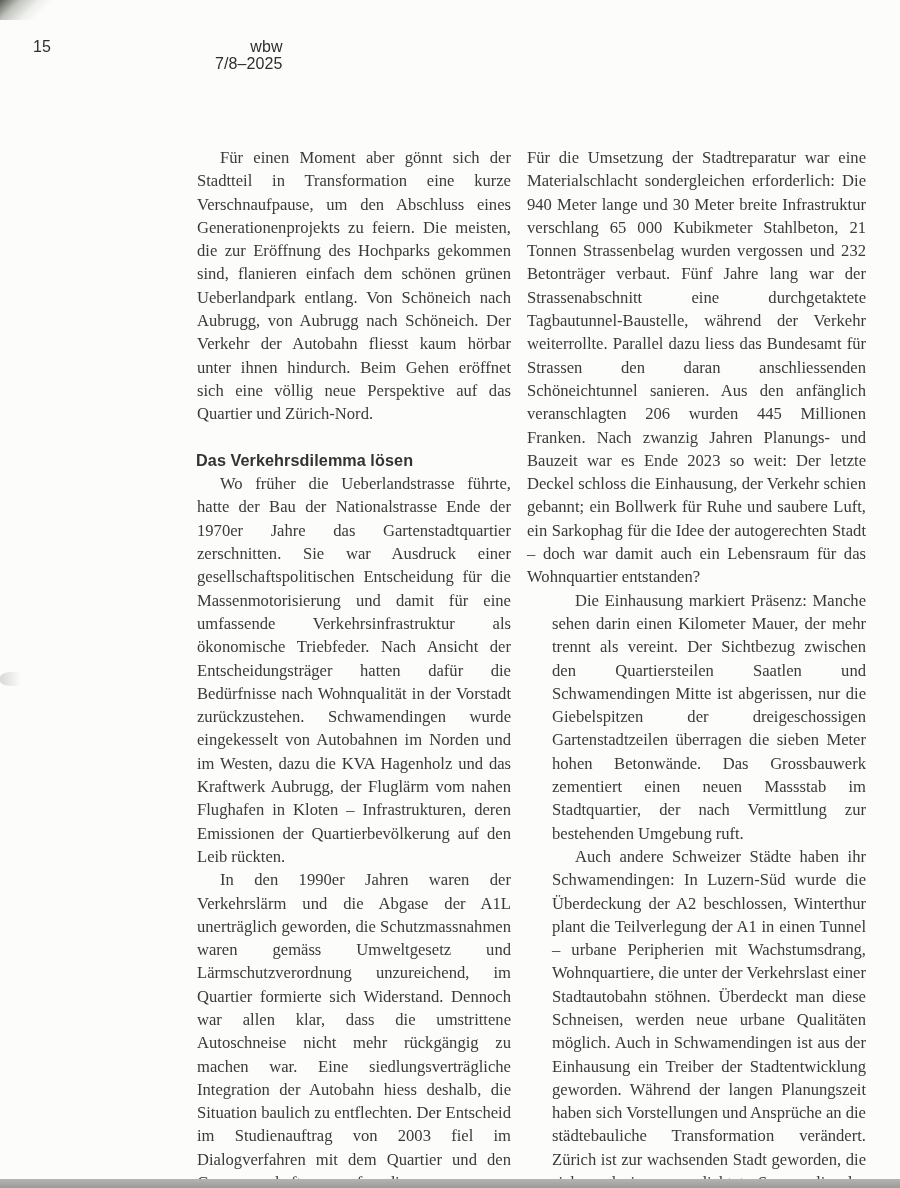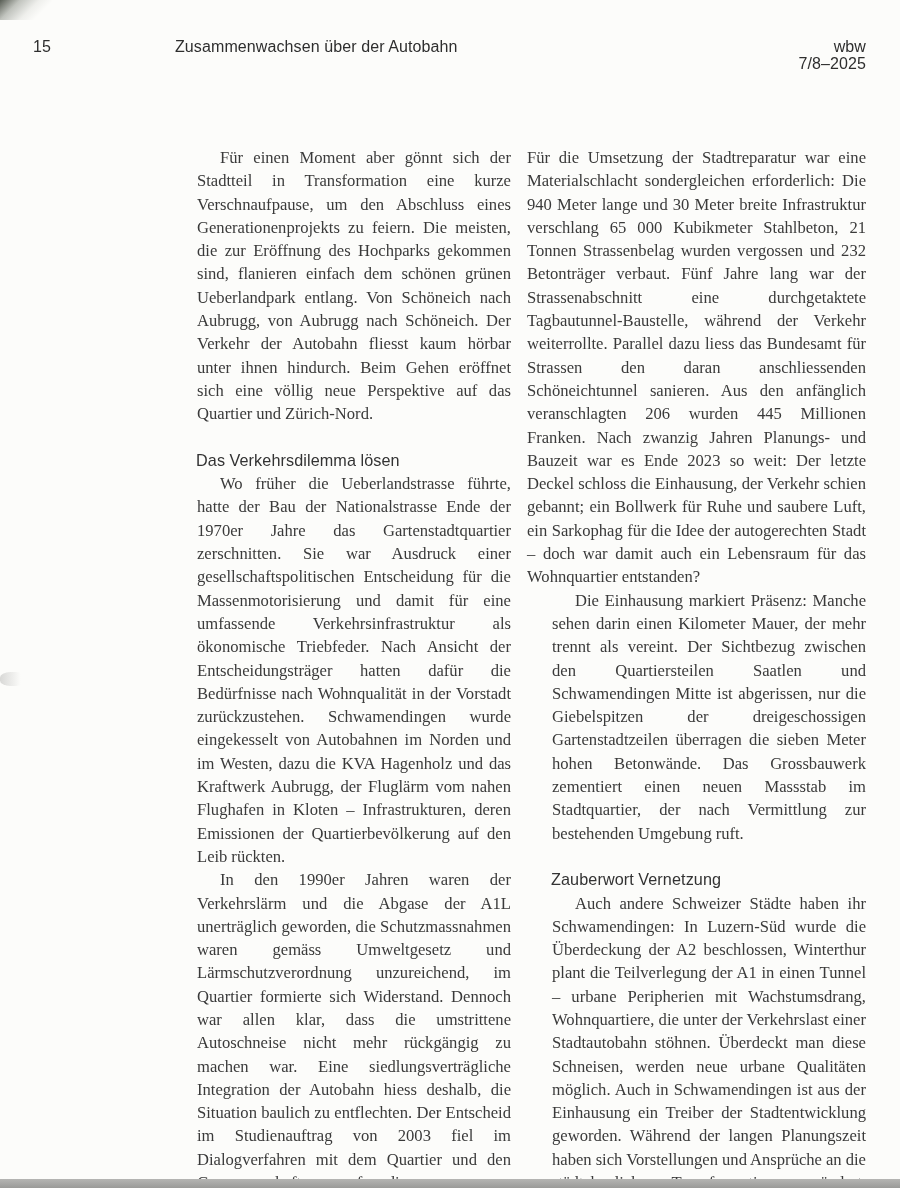--- a/index.html
+++ b/index.html
@@ -72,46 +72,44 @@
   }
   .col p.indent {
     text-indent: 23px;
     margin-left: 25px;
   }
   .col h3 {
     margin: 23.3px 0 0 0;
     padding-left: 24px;
     font-family: "Liberation Sans", sans-serif;
     font-size: 16.2px;
-    font-weight: 400;
+    font-weight: 700;
     color: #333333;
     letter-spacing: 0.1px;
     text-align: left;
   }
 </style>
 </head>
 <body>
 
 <div class="corner-smudge"></div>
 <div class="edge-smudge"></div>
 
 <div class="header">
   <div class="page-num">15</div>
-  <div class="running-title">Zusammenwachsen über der Autobahn</div>
   <div class="journal-block"><span>wbw</span><br><span>7/8–2025</span></div>
 </div>
 
 <div class="columns">
   <div class="col">
       <p class="indent" lang="de">Für einen Moment aber gönnt sich der Stadtteil in Transformation eine kurze Verschnaufpause, um den Abschluss eines Generationenprojekts zu feiern. Die meisten, die zur Eröffnung des Hochparks gekommen sind, flanieren einfach dem schönen grünen Ueberlandpark entlang. Von Schöneich nach Aubrugg, von Aubrugg nach Schöneich. Der Verkehr der Autobahn fliesst kaum hörbar unter ihnen hindurch. Beim Gehen eröffnet sich eine völlig neue Perspektive auf das Quartier und Zürich-Nord.</p>
       <h3 lang="de">Das Verkehrsdilemma lösen</h3>
       <p class="indent" lang="de">Wo früher die Ueberlandstrasse führte, hatte der Bau der Nationalstrasse Ende der 1970er Jahre das Gartenstadtquartier zerschnitten. Sie war Ausdruck einer gesellschaftspolitischen Entscheidung für die Massenmotorisierung und damit für eine umfassende Verkehrsinfrastruktur als ökonomische Triebfeder. Nach Ansicht der Entscheidungsträger hatten dafür die Bedürfnisse nach Wohnqualität in der Vorstadt zurückzustehen. Schwamendingen wurde eingekesselt von Autobahnen im Norden und im Westen, dazu die KVA Hagenholz und das Kraftwerk Aubrugg, der Fluglärm vom nahen Flughafen in Kloten – Infrastrukturen, deren Emissionen der Quartierbevölkerung auf den Leib rückten.</p>
       <p class="indent" lang="de">In den 1990er Jahren waren der Verkehrslärm und die Abgase der A1L unerträglich geworden, die Schutzmassnahmen waren gemäss Umweltgesetz und Lärmschutzverordnung unzureichend, im Quartier formierte sich Widerstand. Dennoch war allen klar, dass die umstrittene Autoschneise nicht mehr rückgängig zu machen war. Eine siedlungsverträgliche Integration der Autobahn hiess deshalb, die Situation baulich zu entflechten. Der Entscheid im Studienauftrag von 2003 fiel im Dialogverfahren mit dem Quartier und den Genossenschaften auf die von agps architecture vorgeschlagene Einhausung. Das Projekt einer eingehausten Hochstrasse von Diener &amp; Diener kam aus städtebaulicher Sicht nicht in Frage, die Tunnellösung von Theo Hotz Partner wurde aus finanziellen und logistischen Gründen abgelehnt. Das Besondere am Einhausungsprojekt war, dass es mehr war als eine Lärmschutzvorrichtung: Ein linearer Grünraum auf dem Dach und Verbindungen zwischen beiden Seiten sollten das Bauwerk für das Quartier aktivieren.</p>
     </div>
   <div class="col">
       <p lang="de">Für die Umsetzung der Stadtreparatur war eine Materialschlacht sondergleichen erforderlich: Die 940 Meter lange und 30 Meter breite Infrastruktur verschlang 65 000 Kubikmeter Stahlbeton, 21 Tonnen Strassenbelag wurden vergossen und 232 Betonträger verbaut. Fünf Jahre lang war der Strassenabschnitt eine durchgetaktete Tagbautunnel-Baustelle, während der Verkehr weiterrollte. Parallel dazu liess das Bundesamt für Strassen den daran anschliessenden Schöneichtunnel sanieren. Aus den anfänglich veranschlagten 206 wurden 445 Millionen Franken. Nach zwanzig Jahren Planungs- und Bauzeit war es Ende 2023 so weit: Der letzte Deckel schloss die Einhausung, der Verkehr schien gebannt; ein Bollwerk für Ruhe und saubere Luft, ein Sarkophag für die Idee der autogerechten Stadt – doch war damit auch ein Lebensraum für das Wohnquartier entstanden?</p>
       <p class="indent" lang="de">Die Einhausung markiert Präsenz: Manche sehen darin einen Kilometer Mauer, der mehr trennt als vereint. Der Sichtbezug zwischen den Quartiersteilen Saatlen und Schwamendingen Mitte ist abgerissen, nur die Giebelspitzen der dreigeschossigen Gartenstadtzeilen überragen die sieben Meter hohen Betonwände. Das Grossbauwerk zementiert einen neuen Massstab im Stadtquartier, der nach Vermittlung zur bestehenden Umgebung ruft.</p>
-      <h3 lang="de">Zauberwort Vernetzung</h3>
       <p class="indent" lang="de">Auch andere Schweizer Städte haben ihr Schwamendingen: In Luzern-Süd wurde die Überdeckung der A2 beschlossen, Winterthur plant die Teilverlegung der A1 in einen Tunnel – urbane Peripherien mit Wachstumsdrang, Wohnquartiere, die unter der Verkehrslast einer Stadtautobahn stöhnen. Überdeckt man diese Schneisen, werden neue urbane Qualitäten möglich. Auch in Schwamendingen ist aus der Einhausung ein Treiber der Stadtentwicklung geworden. Während der langen Planungszeit haben sich Vorstellungen und Ansprüche an die städtebauliche Transformation verändert. Zürich ist zur wachsenden Stadt geworden, die sich nach innen verdichtet. So unselig das Miteinander von Wohnquartier und Nationalstrasse vorher war, die Häuser sich abwendeten, Schutzwände Barrieren bildeten, der Verkehr sich dazwischen hindurchwälzte, so sehr ist eine Umarmung nun gewünscht.</p>
     </div>
 </div>
 
 <div class="bottom-bar"></div>
 
 </body></html>

